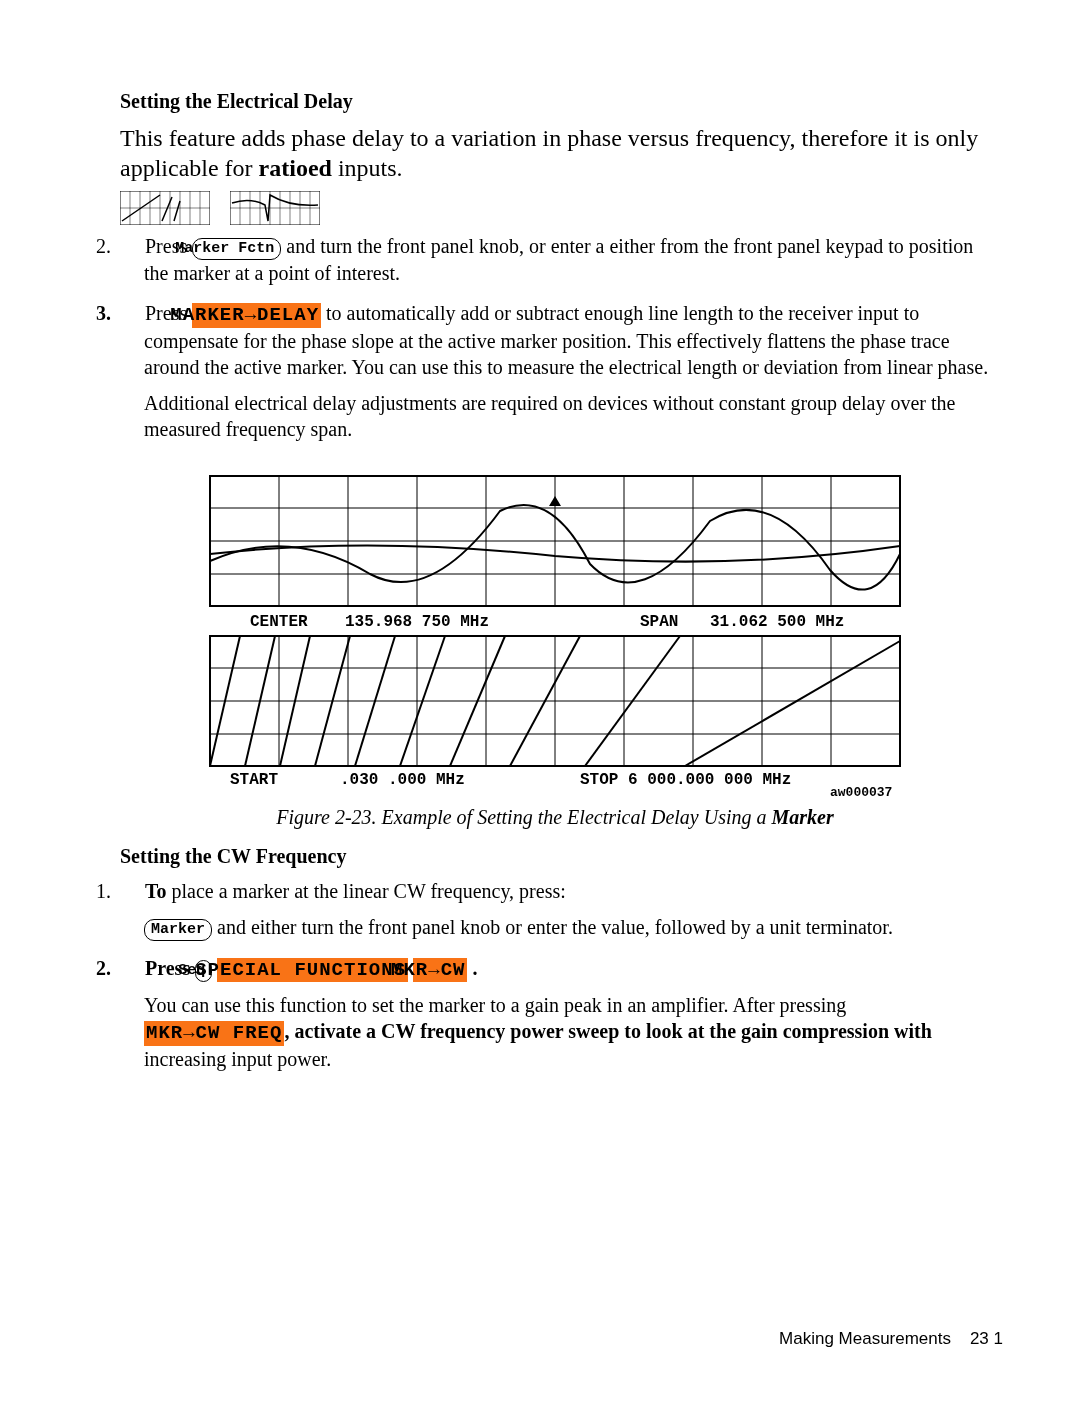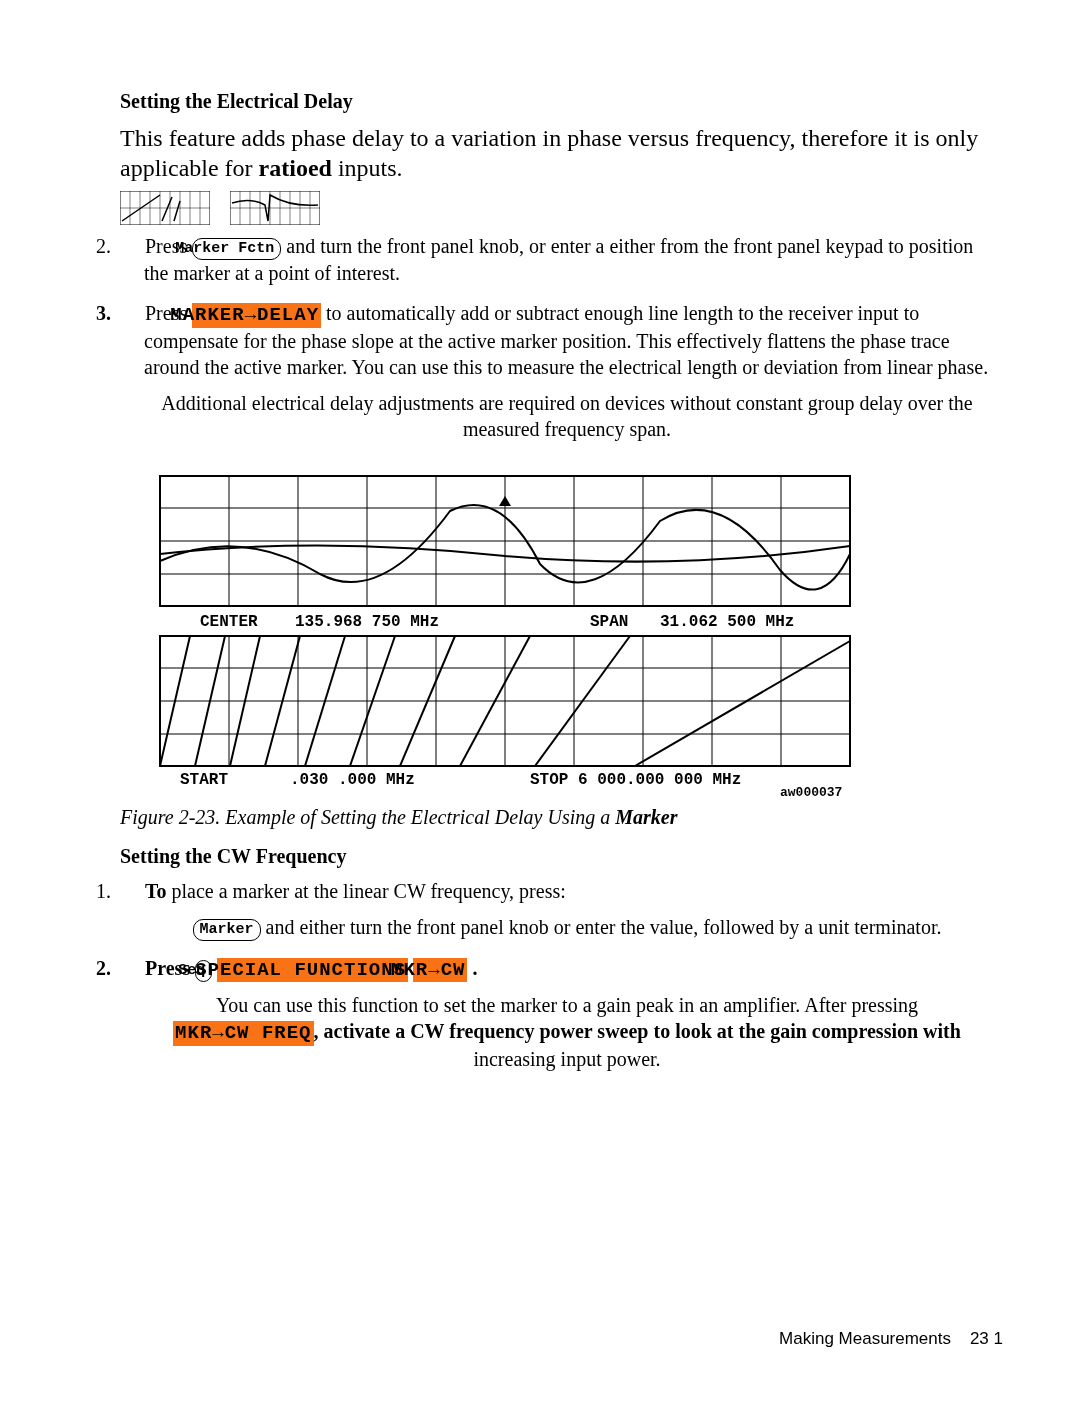--- a/index.html
+++ b/index.html
@@ -59,24 +59,24 @@
     font-size: 20px;
     line-height: 1.3;
     margin: 0 0 14px 0;
     padding-left: 24px;
     text-indent: -24px;
   }
   ol.steps > li .num { display: inline-block; width: 20px; }
   ol.steps > li p.cont {
     text-indent: 0;
     margin: 10px 0 0 0;
-    text-align: center;
   }
   .figblock {
     margin: 24px 0 16px 0;
+    text-align: center;
   }
   .figcap {
     font-size: 20px;
     margin-top: 6px;
     font-style: italic;
   }
   .small-graphs {
     display: flex;
     gap: 20px;
     margin: 6px 0 8px 0;

